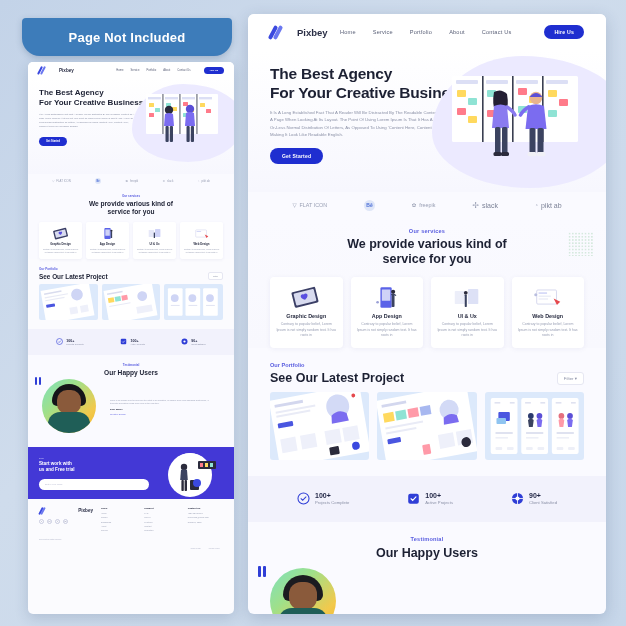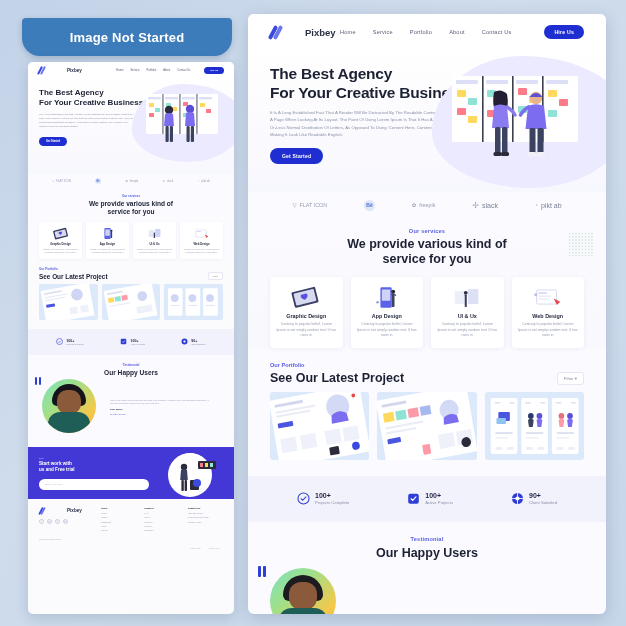--- a/index.html
+++ b/index.html
@@ -39,21 +39,21 @@
     overflow: hidden;
     box-shadow: 0 4px 16px rgba(40,60,100,.20);
   }
 
   
   .r-nav {
     height: 36px; background: #fff;
     display: flex; align-items: center; padding: 0 22px;
     position: relative; z-index: 5;
   }
-  .logo { display: flex; align-items: center; gap: 21px; }
+  .logo { display: flex; align-items: center; gap: 13px; justify-content: space-between; }
   .logo-mark { width: 14px; height: 14px; position: relative; }
   .logo-mark i {
     position: absolute; width: 4px; height: 15px; border-radius: 2px;
     background: #3b49df; transform: rotate(28deg);
   }
   .logo-mark i:nth-child(1){ left: 1px; }
   .logo-mark i:nth-child(2){ left: 6px; background:#6b78f0; }
   .logo-text { font-size: 9.5px; font-weight: bold; color: #2b2f46; }
   .r-nav-links { margin-left: auto; display: flex; align-items: center; gap: 17px; }
   .r-nav-links a { font-size: 5.6px; color: #5c6279; text-decoration: none; letter-spacing:.2px; }
@@ -224,21 +224,21 @@
   .l-f-col { flex:1; padding-left:8px; }
   .l-f-h { font-size:2.4px; font-weight:bold; color:#262a3f; }
   .l-f-li { font-size:2.1px; color:#9aa0b5; margin-top:2.4px; }
   .l-f-legal { position:absolute; right:14px; bottom:12px; display:flex; gap:8px; }
   .l-f-legal span { font-size:1.8px; color:#b0b4c8; }
 </style>
 </head>
 <body>
 
 <div class="banner">
-  <span>Image Not Started</span>
+  <span>Page Not Included</span>
 </div>
 
 <div class="panel-left">
 
   <div class="l-nav">
     <div class="logo">
       <span class="logo-mark" style="width:8px;height:8px">
         <i style="width:2.4px;height:9px"></i>
           <i style="width:2.4px;height:9px;left:3.5px"></i>
       </span>

